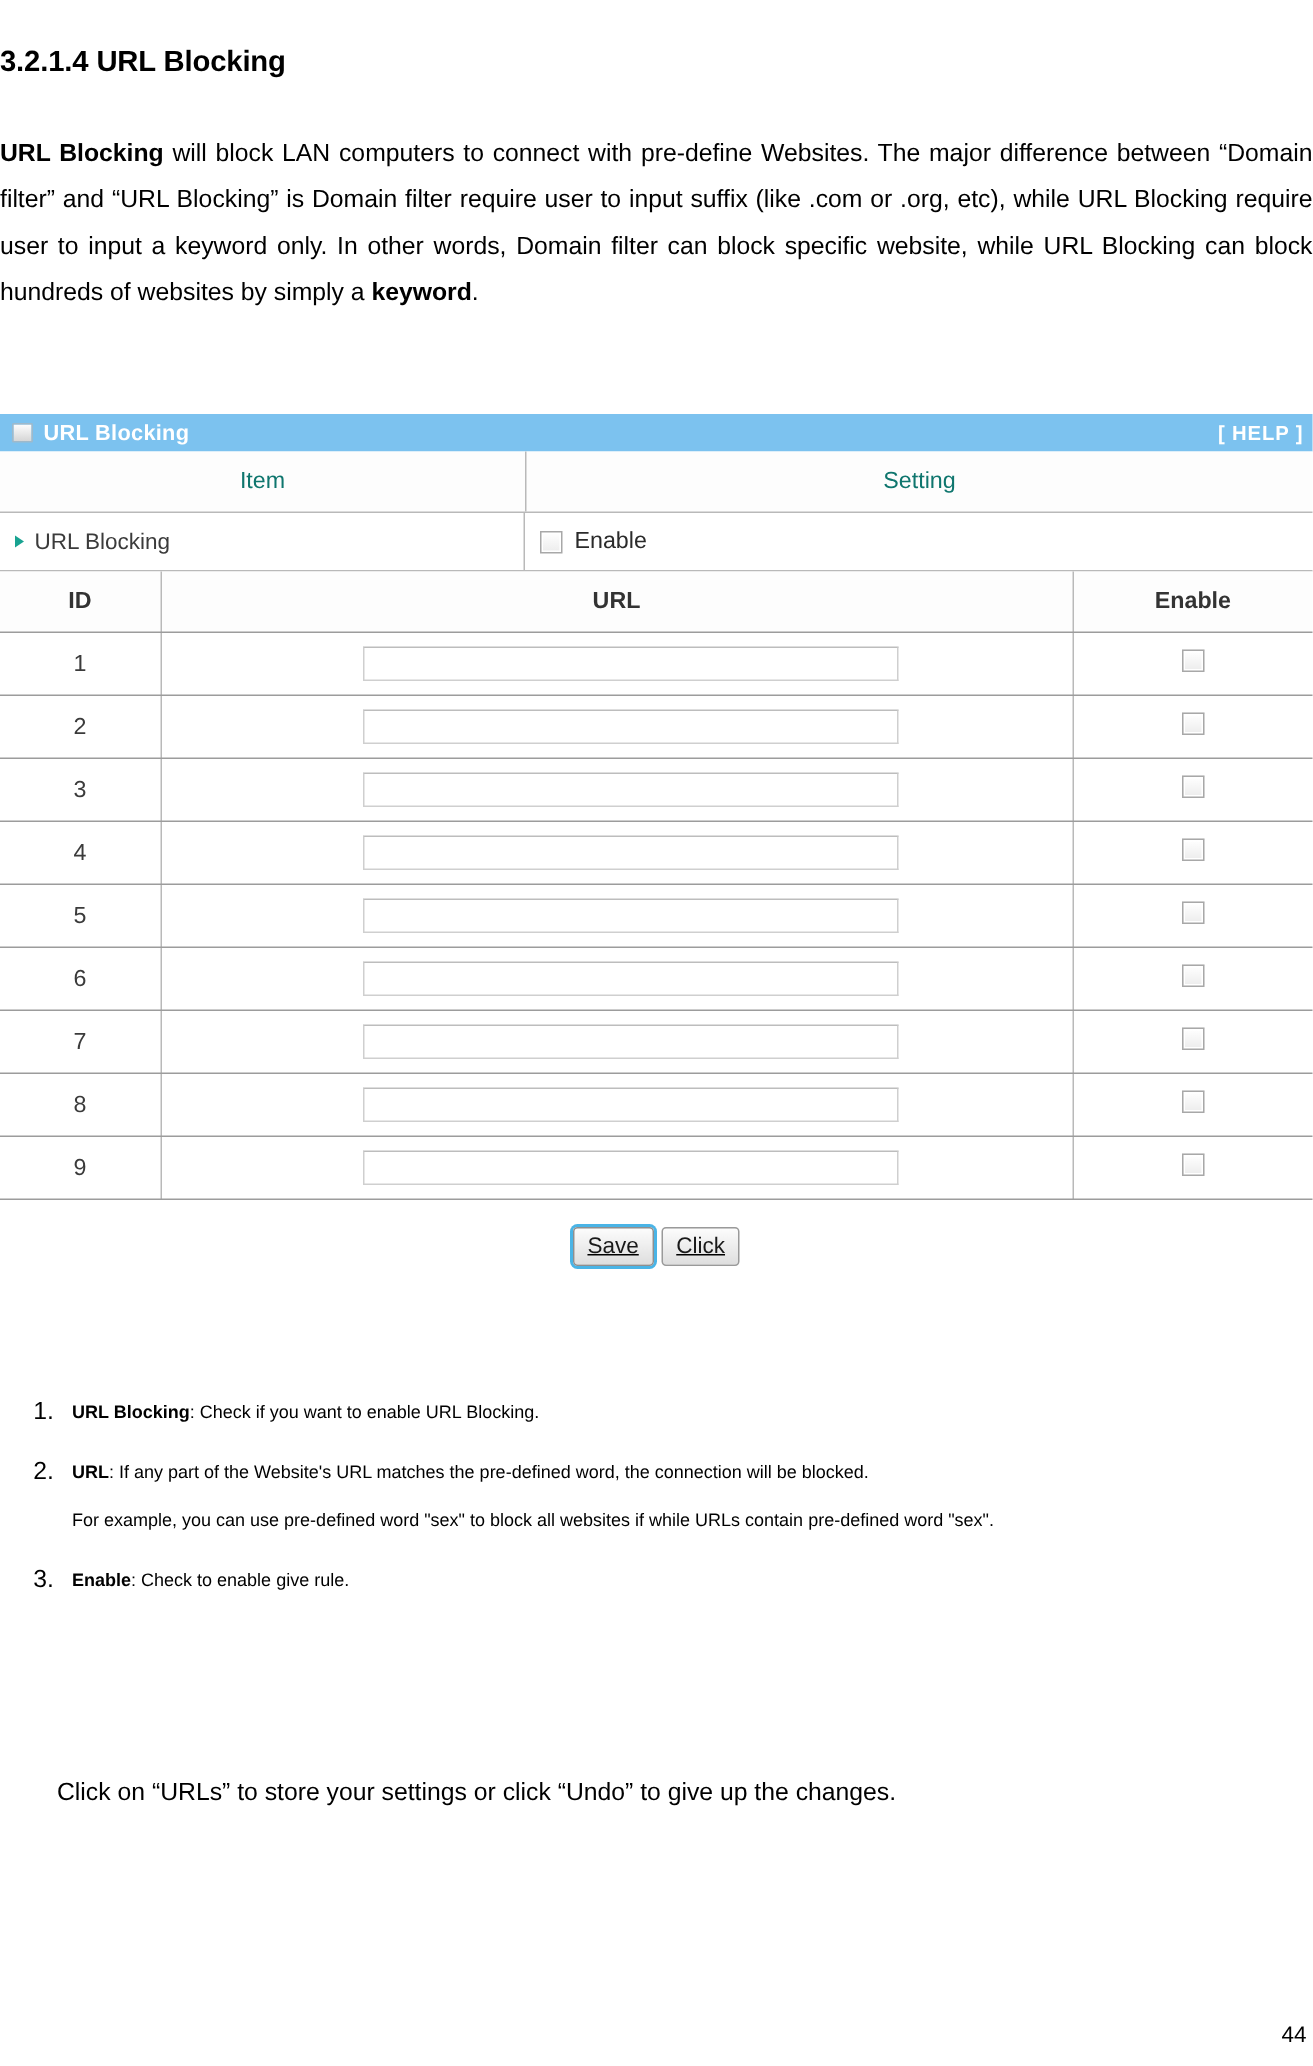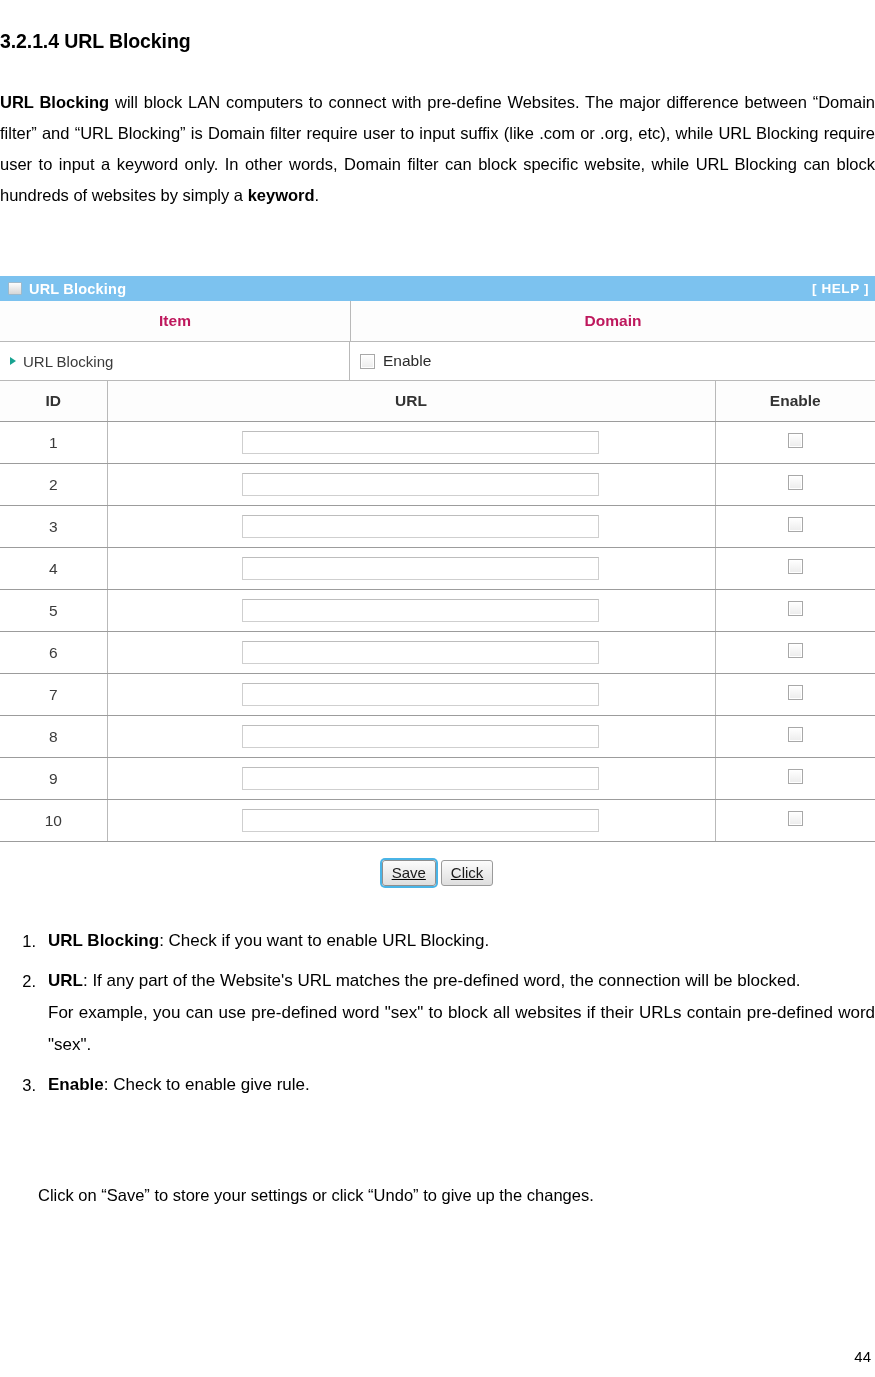--- a/index.html
+++ b/index.html
@@ -96,22 +96,22 @@
     display: flex;
     height: 40px;
     border-bottom: 1px solid #b9b9b9;
     background: #fdfdfd;
   }
   .itemsetting-cell {
     display: flex;
     align-items: center;
     justify-content: center;
     font-size: 15.5px;
-    font-weight: bold;
-    color: #be185d;
+    font-weight: normal;
+    color: #0f766e;
   }
   .itemsetting-cell.item { width: 350px; border-right: 1px solid #b9b9b9; }
   .itemsetting-cell.setting { flex: 1; }
 
   
   .enable-row {
     display: flex;
     height: 38px;
     border-bottom: 1px solid #b9b9b9;
     background: #ffffff;
@@ -263,21 +263,21 @@
     width: 48px;
     flex: none;
     text-align: right;
     padding-right: 12px;
     box-sizing: border-box;
     font-size: 16.5px;
     line-height: 32px;
   }
   .note-body {
     flex: 1;
-    font-size: 17px;
+    font-size: 12px;
     line-height: 32px;
     text-align: justify;
     text-justify: inter-word;
   }
   .note-body b { font-weight: bold; }
   .note-sub { display: block; }
 
   
   .closing {
     position: absolute;
@@ -312,21 +312,21 @@
     <div class="panel-titlebar">
       <div class="panel-titlebar-left">
         <span class="panel-icon"></span>
         <span class="panel-title-text">URL Blocking</span>
       </div>
       <span class="help-link">[ HELP ]</span>
     </div>
 
     <div class="itemsetting-row">
       <div class="itemsetting-cell item">Item</div>
-      <div class="itemsetting-cell setting">Domain</div>
+      <div class="itemsetting-cell setting">Setting</div>
     </div>
 
     <div class="enable-row">
       <div class="enable-row-label">
         <span class="tri-marker"></span>
         <span class="enable-row-label-text">URL Blocking</span>
       </div>
       <div class="enable-row-setting">
         <span class="cbox"></span>
         <span class="enable-row-setting-text">Enable</span>
@@ -385,46 +385,41 @@
           <tr>
             <td class="cell-id">8</td>
             <td class="cell-url"><input type="text" class="url-input" style=""></td>
             <td class="cell-en"><span class="cbox"></span></td>
           </tr>
           <tr>
             <td class="cell-id">9</td>
             <td class="cell-url"><input type="text" class="url-input" style=""></td>
             <td class="cell-en"><span class="cbox"></span></td>
           </tr>
-          <tr>
-            <td class="cell-id">10</td>
-            <td class="cell-url"><input type="text" class="url-input" style=""></td>
-            <td class="cell-en"><span class="cbox"></span></td>
-          </tr>
         </tbody>
     </table>
 
     <div class="btn-bar">
       <button class="btn focused">Save</button>
       <button class="btn">Click</button>
     </div>
   </div>
 
   <div class="notes" id="notes-list">
       <div class="note">
         <div class="note-num">1.</div>
         <div class="note-body"><b>URL Blocking</b><span>: Check if you want to enable URL Blocking.</span></div>
       </div>
       <div class="note">
         <div class="note-num">2.</div>
-        <div class="note-body"><b>URL</b><span>: If any part of the Website's URL matches the pre-defined word, the connection will be blocked.</span><span class="note-sub">For example, you can use pre-defined word "sex" to block all websites if their URLs contain pre-defined word "sex".</span></div>
+        <div class="note-body"><b>URL</b><span>: If any part of the Website's URL matches the pre-defined word, the connection will be blocked.</span><span class="note-sub">For example, you can use pre-defined word "sex" to block all websites if while URLs contain pre-defined word "sex".</span></div>
       </div>
       <div class="note">
         <div class="note-num">3.</div>
         <div class="note-body"><b>Enable</b><span>: Check to enable give rule.</span></div>
       </div>
     </div>
 
-  <div class="closing">Click on “Save” to store your settings or click “Undo” to give up the changes.</div>
+  <div class="closing">Click on “URLs” to store your settings or click “Undo” to give up the changes.</div>
 
   <div class="page-number">44</div>
 
 </div>
 
 </body></html>

